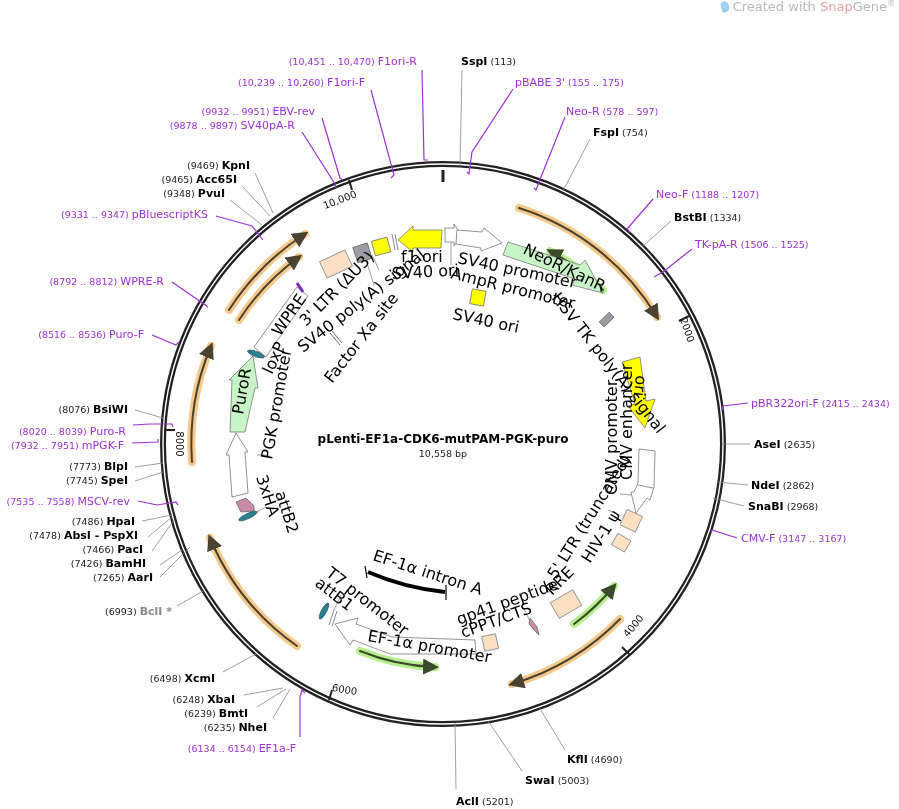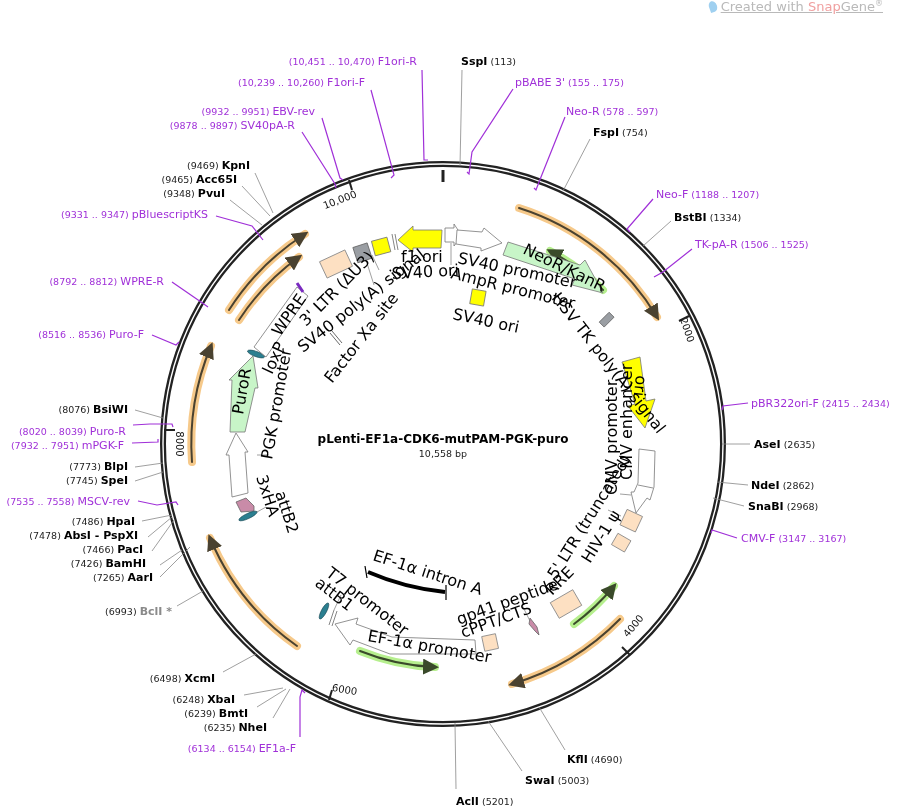--- a/index.html
+++ b/index.html
@@ -1,18 +1,18 @@
 <!DOCTYPE html>
 <html><head>
 <meta charset="utf-8">
 <style>
   html,body{margin:0;padding:0;background:#ffffff;}
   body{width:899px;height:809px;position:relative;overflow:hidden;font-family:"DejaVu Sans","Liberation Sans",sans-serif;}
   #map{position:absolute;left:0;top:0;}
-  .watermark{position:absolute;right:16px;top:-1px;font-size:13px;color:#b9b9b9;font-family:"DejaVu Sans",sans-serif;text-decoration:underline;}
+  .watermark{position:absolute;right:4px;top:-1px;font-size:13px;color:#b9b9b9;font-family:"DejaVu Sans",sans-serif;}
   .watermark .snap{color:#f0a0a0;}
   .watermark .drop{display:inline-block;width:8px;height:11px;background:#9fd0f0;border-radius:50% 50% 50% 0;transform:rotate(-20deg);margin-right:4px;vertical-align:-1px;}
   svg text{font-family:"DejaVu Sans","Liberation Sans",sans-serif;}
   .enz-name{font-weight:bold;font-size:11px;fill:#000;}
   .enz-pos{font-size:9.5px;fill:#222;}
   .prm-name{font-size:11px;fill:#a030d8;}
   .prm-pos{font-size:9.5px;fill:#a030d8;}
   .tick-label{font-size:10px;fill:#111;}
   .title{font-weight:bold;font-size:12px;fill:#000;}
   .subtitle{font-size:9.5px;fill:#222;}

